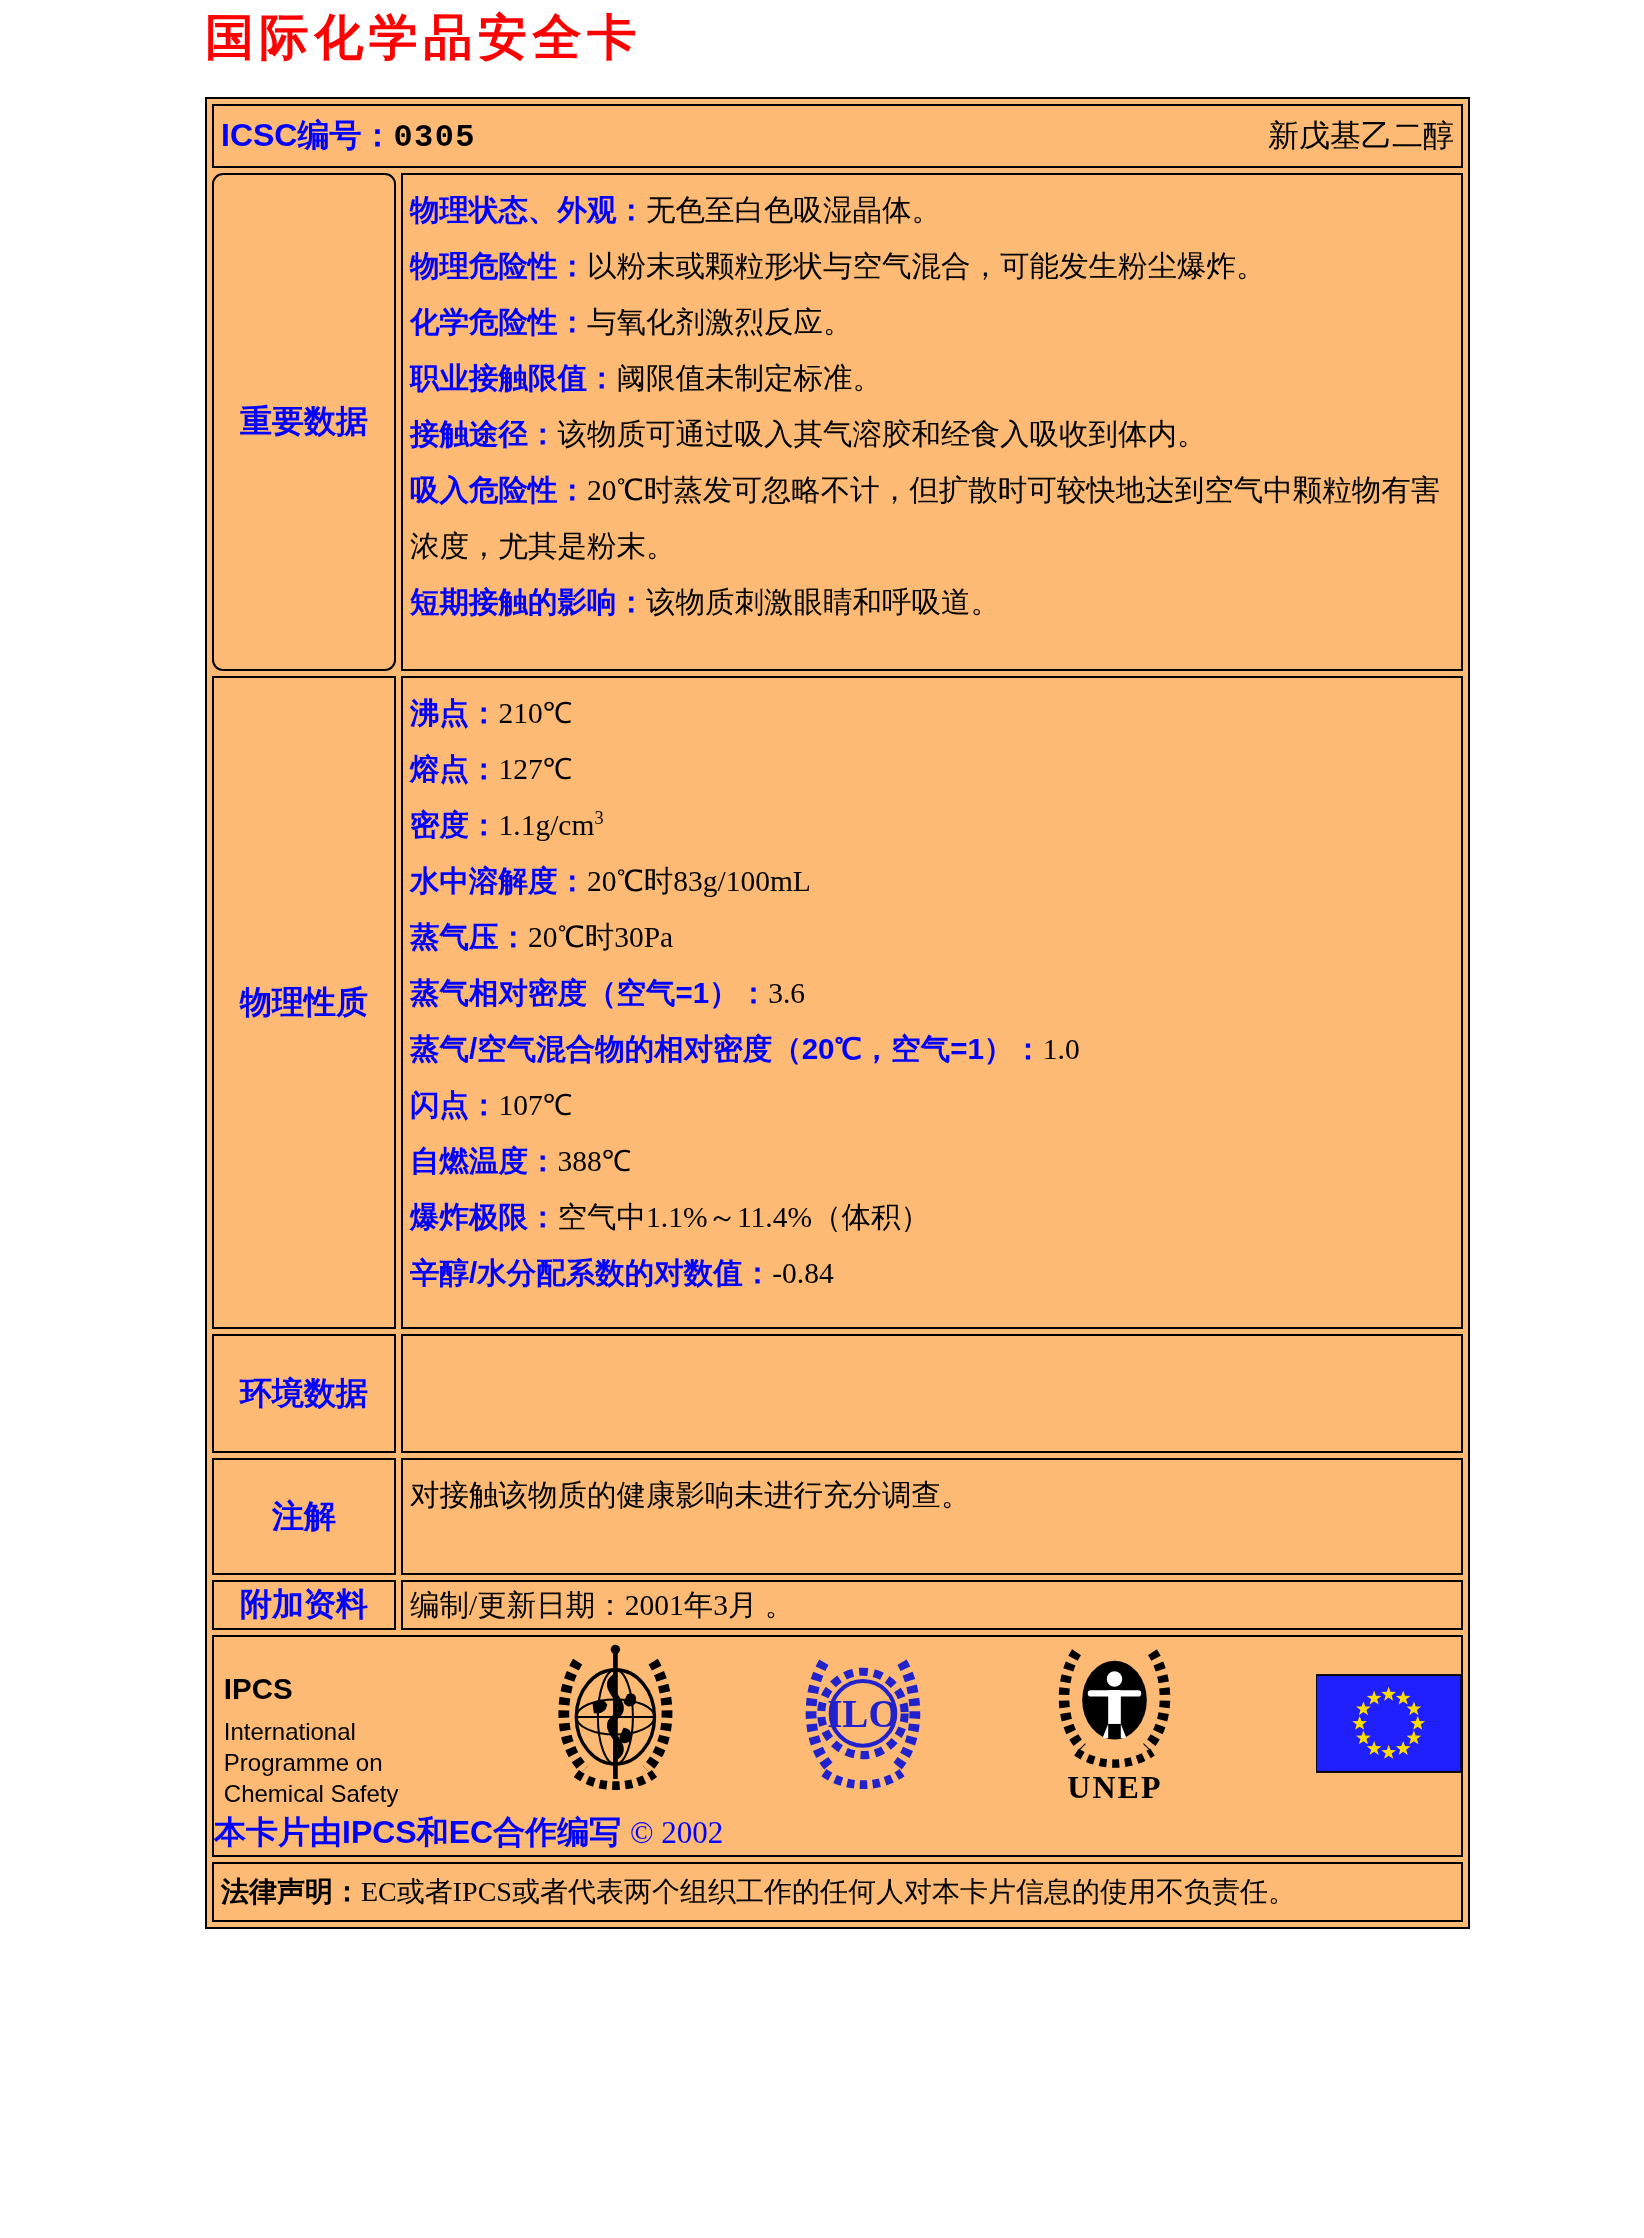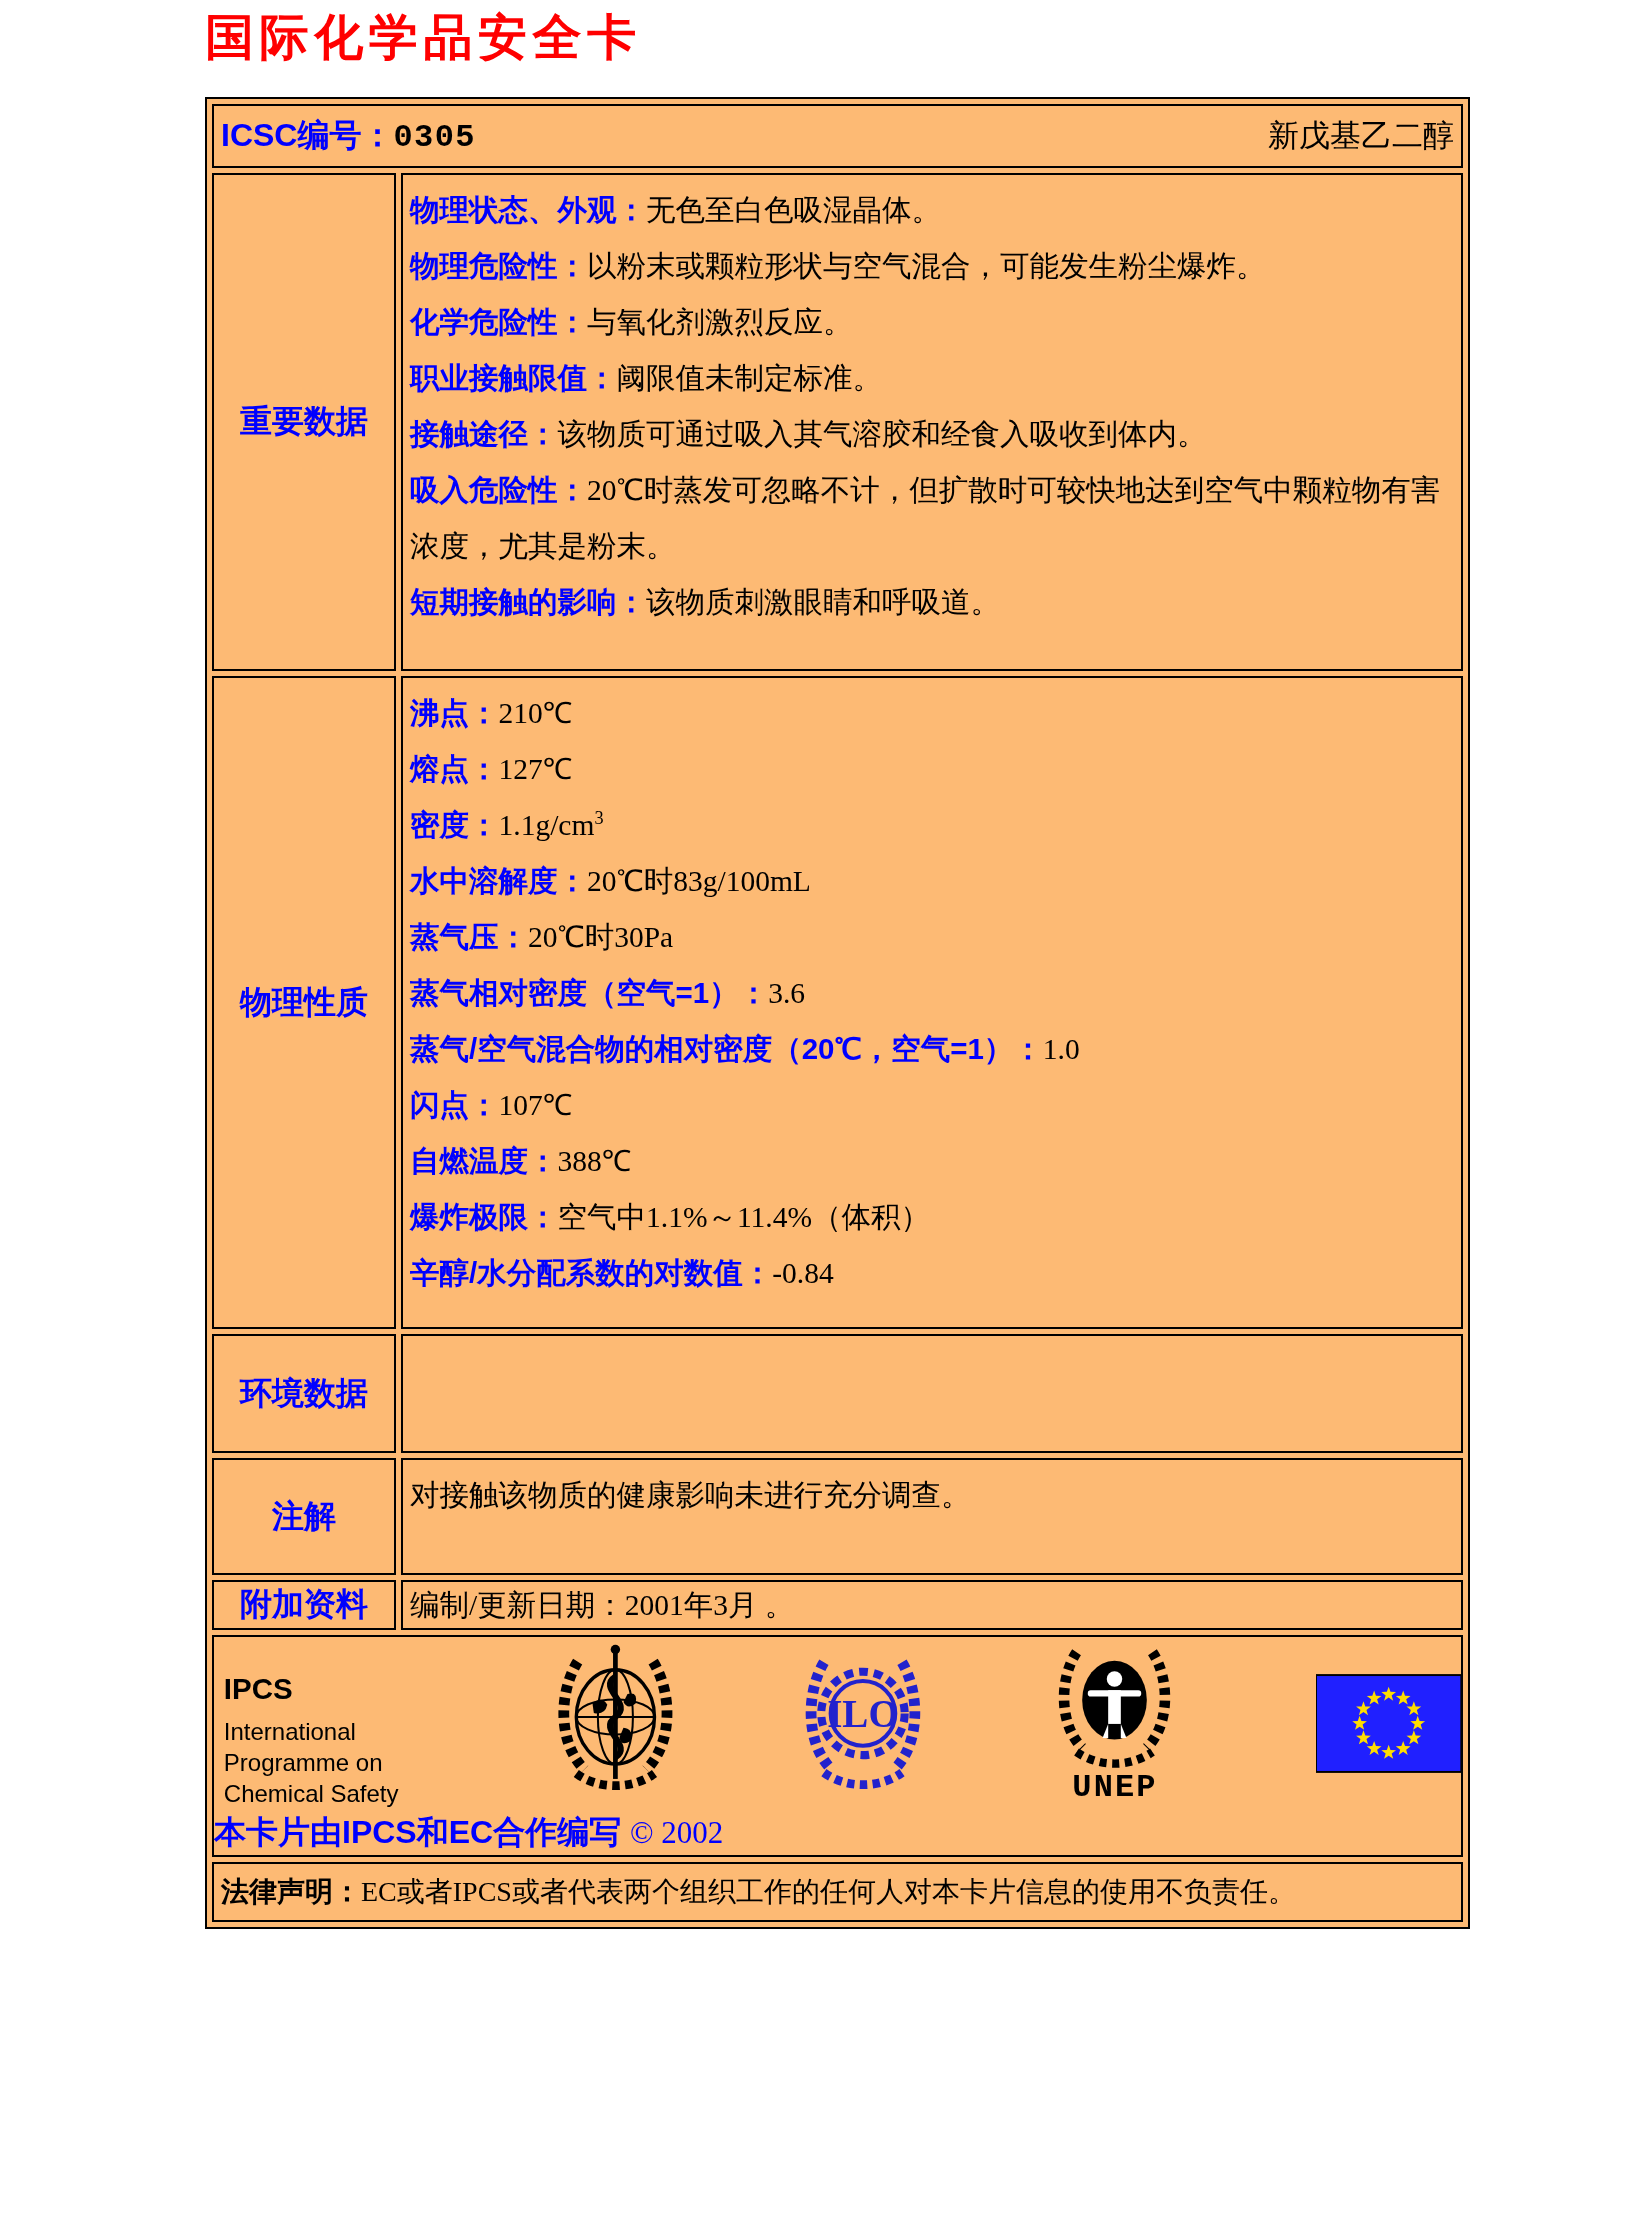--- a/index.html
+++ b/index.html
@@ -43,21 +43,21 @@
 
   td.logos-cell { vertical-align:top; padding:0; }
   .logos-row { display:flex; align-items:center; height:153px; margin-top:9.8px;gap:17px; }
   .ipcs-block { margin-left:9.8px; width:211px; align-self:flex-start; margin-top:25px;
     font-family:"Liberation Sans", sans-serif; color:#000; }
   .ipcs-title { font-size:29.5px; font-weight:bold; margin-bottom:9.8px; }
   .ipcs-line { font-size:24px; line-height:31px; }
   .logo-who  { margin-left:105px; }
   .logo-ilo  { margin-left:98px; }
   .unep-block { margin-left:98px; width:148px; text-align:center; }
-  .unep-text { font-family:Liberation Mono, monospace; font-weight:bold; font-size:32px; letter-spacing:2.1px; margin-top:-4.2px; }
+  .unep-text { font-family:Liberation Serif, serif; font-weight:bold; font-size:32px; letter-spacing:2.1px; margin-top:-4.2px; }
   .logo-eu   { margin-left:113px; }
   .credit-line { text-align:left; margin-top:11.3px; font-size:32px; }
   .credit-main { color:#0000FF; font-weight:bold; font-family:"Liberation Sans", sans-serif; }
   .credit-copy { color:#0000FF; font-family:"Liberation Serif", serif; font-size:31px; }
 
   td.legal-cell { vertical-align:middle; padding:0 7px; font-size:28px; }
   .legal-label { font-family:"Liberation Sans", sans-serif; font-weight:bold; color:#000; }
   .legal-text  { font-family:"Liberation Serif", serif; color:#000; }
 </style>
 </head>
@@ -79,21 +79,21 @@
         <div class="header-flex">
           <div class="icsc-left">
             <span class="lbl">ICSC编号：</span><span class="num">0305</span>
           </div>
           <div class="chem-name">新戊基乙二醇</div>
         </div>
       </td>
     </tr>
 
     <tr>
-      <td class="sec-label" style="height:492px;">重要数据</td>
+      <td class="sec-label" style="height:492px;border-radius:11px;">重要数据</td>
       <td class="content">
         <div><span class="prop-label">物理状态、外观：</span><span class="prop-value">无色至白色吸湿晶体。</span></div>
         <div><span class="prop-label">物理危险性：</span><span class="prop-value">以粉末或颗粒形状与空气混合，可能发生粉尘爆炸。</span></div>
         <div><span class="prop-label">化学危险性：</span><span class="prop-value">与氧化剂激烈反应。</span></div>
         <div><span class="prop-label">职业接触限值：</span><span class="prop-value">阈限值未制定标准。</span></div>
         <div><span class="prop-label">接触途径：</span><span class="prop-value">该物质可通过吸入其气溶胶和经食入吸收到体内。</span></div>
         <div><span class="prop-label">吸入危险性：</span><span class="prop-value">20℃时蒸发可忽略不计，但扩散时可较快地达到空气中颗粒物有害浓度，尤其是粉末。</span></div>
         <div><span class="prop-label">短期接触的影响：</span><span class="prop-value">该物质刺激眼睛和呼吸道。</span></div>
       </td>
     </tr>

